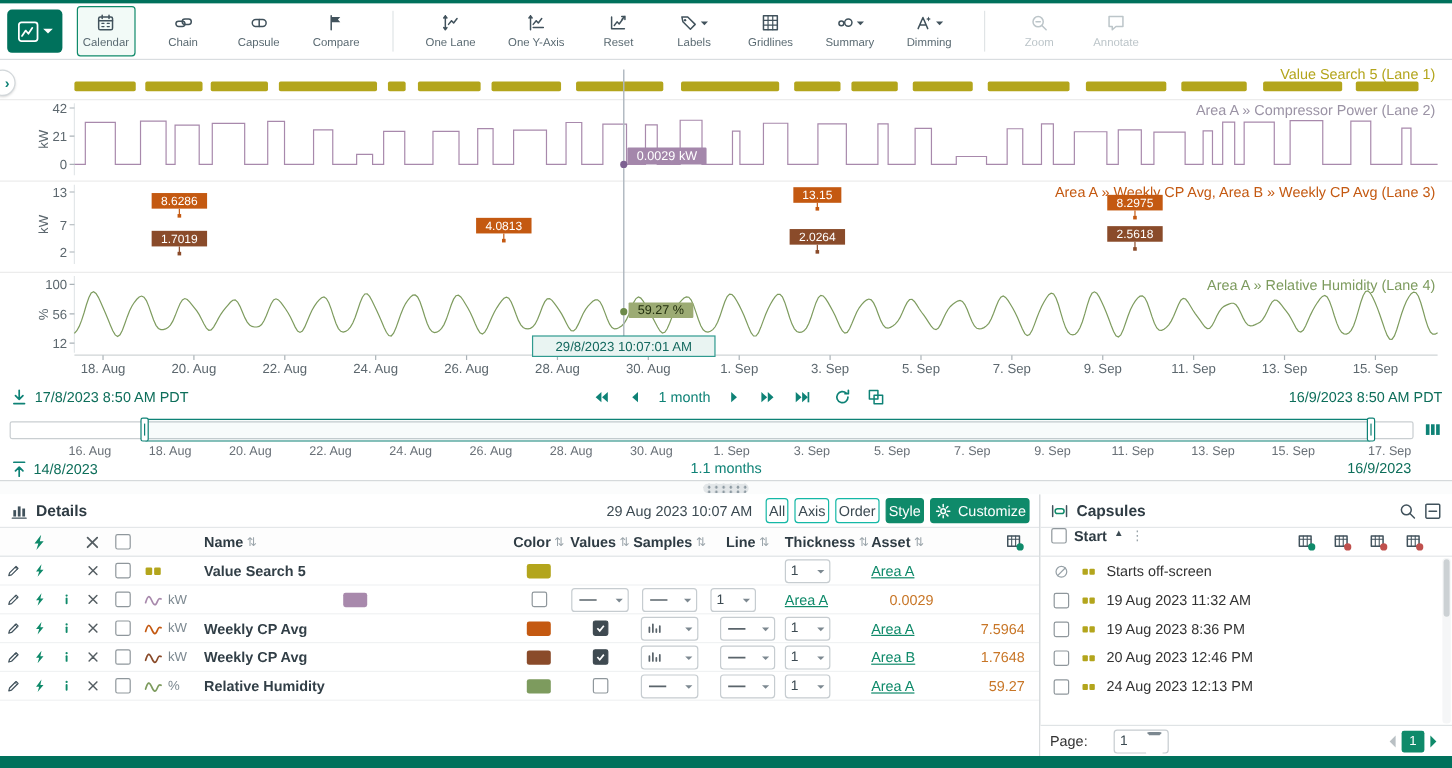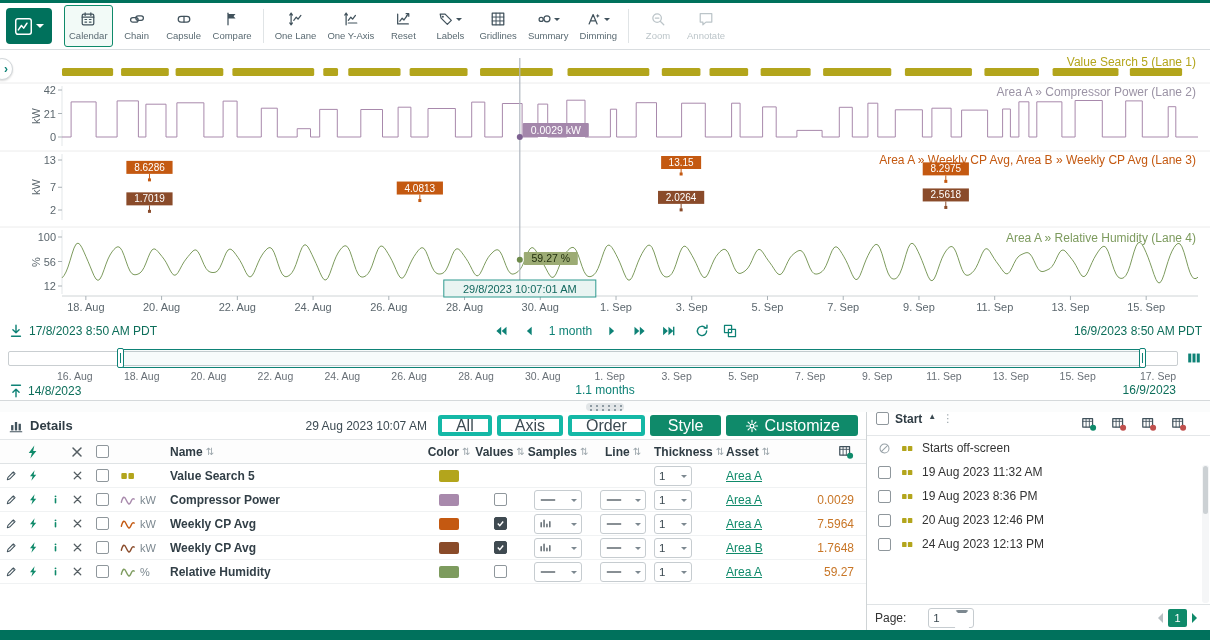--- a/index.html
+++ b/index.html
@@ -4,21 +4,21 @@
 <style>
 *{box-sizing:border-box;margin:0;padding:0}
 html,body{width:1210px;height:640px;overflow:hidden;background:#fff;
   font-family:"Liberation Sans",sans-serif;font-size:12px;color:#333}
 .topstrip{height:3px;background:#00715c}
 .bottomstrip{height:10px;background:#00715c}
 
 .toolbar{height:47px;display:flex;align-items:center;padding:2px 6px;border-bottom:1px solid #d9dde0;background:#fff}
 .logo-btn{width:46px;height:36px;background:#00715c;border:none;border-radius:4px;display:flex;align-items:center;justify-content:center;gap:3px;margin-right:12px;cursor:pointer}
 .logo-caret{border:4px solid transparent;border-top-color:#fff;transform:translateY(2px)}
-#tb-buttons{display:flex;align-items:center;gap:1px}
+#tb-buttons{display:flex;align-items:center;gap:17px}
 .tbtn{min-width:46px;height:42px;display:flex;flex-direction:column;align-items:center;justify-content:center;gap:3px;border:1px solid transparent;border-radius:3px;background:transparent;cursor:pointer;padding:0 4px}
 .tbtn.active{border-color:#0f8a6a;background:#f2faf7}
 .tbtn .lbl{font-size:9.5px;color:#5a6a72;white-space:nowrap}
 .tbtn.disabled .lbl{color:#bcc5c9}
 .tbtn.disabled .ig{stroke:#bcc5c9}
 .tico{display:flex;align-items:center}
 .caret{border:3.5px solid transparent;border-top-color:#41525c;display:inline-block;transform:translateY(2px);margin-left:2px}
 .tsep{width:1px;height:34px;background:#e0e4e6;margin:0 5px}
 
 .ig{fill:none;stroke:#41525c;stroke-width:1.4;stroke-linecap:round;stroke-linejoin:round;width:16px;height:16px;display:block}
@@ -51,21 +51,21 @@
 .divider{height:12px;border-top:1px solid #d5d9db;display:flex;align-items:center;justify-content:center;background:#fbfcfc}
 .handle{width:38px;height:8px;border-radius:4px;background-color:#e2e6e8;background-image:radial-gradient(circle,#8d9aa2 1px,transparent 1.3px);background-size:6px 4px;background-position:2px 1px;cursor:row-resize}
 
 .bottom{display:flex;height:218px;background:#fff}
 .details{flex:1;min-width:0;display:flex;flex-direction:column}
 .capsules{width:344px;border-left:1px solid #cfd4d6;display:flex;flex-direction:column;position:relative}
 .panel-head{height:28px;display:flex;align-items:center;padding:0 8px;gap:6px;border-bottom:1px solid #e4e7e9;flex:none}
 .ph-title{font-weight:bold;font-size:13px;color:#2f3c44}
 .ph-right{margin-left:auto;display:flex;align-items:center;gap:5px}
 .ts{font-size:12px;color:#3c4a52;margin-right:6px}
-.btn{border:4px solid #14b8a6;background:#fff;border-radius:3px;font-size:16px;padding:2px 14px;color:#3c4a52;cursor:pointer;height:21px;display:inline-flex;align-items:center;gap:4px}
+.btn{border:1px solid #14b8a6;background:#fff;border-radius:3px;font-size:12px;padding:2px 2px;color:#3c4a52;cursor:pointer;height:21px;display:inline-flex;align-items:center;gap:4px}
 .btn.green{background:#0f8a6a;border-color:#0f8a6a;color:#fff}
 
 .dgrid{display:grid;grid-template-columns:22px 22px 22px 22px 28px 24px 30px minmax(0,1fr) 54px 48px 68px 62px 72px 64px 76px;align-items:center;flex:none}
 .dhead{height:24px;border-bottom:1px solid #dfe3e5;background:#fdfdfd;font-size:12px;color:#2f3c44;font-weight:bold}
 .drow{height:24px;border-bottom:1px solid #f0f2f3;font-size:12px}
 .c{display:flex;align-items:center;min-width:0}
 .ci{justify-content:center;cursor:pointer}
 .ctr{justify-content:center}
 .hc{gap:3px;white-space:nowrap}
 .sort{color:#9aa4aa;font-weight:normal;font-size:10px}
@@ -633,21 +633,20 @@
             <span class="cbw">
               <input type="checkbox" style="">
             </span>
           </span>
           <span class="c ctr">
             <svg class="ig " viewBox="0 0 18 18">
               <path d="M1.5 11.5C3.5 4.5 5 4.5 7 9s3.5 6.5 5.5 1.5c1-2.6 2-3.5 3.5-2.5" stroke="#a889ac" stroke-width="1.6" fill="none"></path>
             </svg>
           </span>
           <span class="c unit">kW</span>
-          <span class="c nm">Compressor Power</span>
           <span class="c ctr">
             <span class="sw" style="background:#a889ac"></span>
           </span>
           <span class="c ctr">
             <span class="cbw">
               <input type="checkbox" style="">
             </span>
           </span>
           <span class="c ctr">
             <span class="dd" style="width:48px">
@@ -905,20 +904,43 @@
           </span>
           <span class="c">
             <a class="alink">Area A</a>
           </span>
           <span class="c val">59.27</span>
         </div>
       </div>
   </section>
 
   <section class="capsules">
+    <div class="panel-head">
+      <span>
+          <svg class="ig " viewBox="0 0 18 18">
+            <path d="M2.5 4v10M15.5 4v10"></path>
+            <rect x="4.8" y="6.8" width="8.4" height="4.4" rx="2.2" stroke="#0f8a6a"></rect>
+          </svg>
+        </span>
+      <span class="ph-title">Capsules</span>
+      <div class="ph-right">
+        <span class="nico">
+            <svg class="ig " viewBox="0 0 18 18">
+              <circle cx="7.8" cy="7.8" r="4.6"></circle>
+              <path d="M11.2 11.2l4.2 4.2"></path>
+            </svg>
+          </span>
+        <span class="nico">
+            <svg class="ig " viewBox="0 0 18 18">
+              <rect x="2.5" y="2.5" width="13" height="13" rx="1"></rect>
+              <path d="M5.5 9h7"></path>
+            </svg>
+          </span>
+      </div>
+    </div>
     <div class="cap-sub">
       <span class="cbw">
           <input type="checkbox" style="">
         </span>
       <span class="cname">Start</span>
       <span class="asc">▲</span>
       <span class="kebab">⋮</span>
       <span class="subicons">
         <span class="nico">
             <svg class="ig " viewBox="0 0 18 18">

